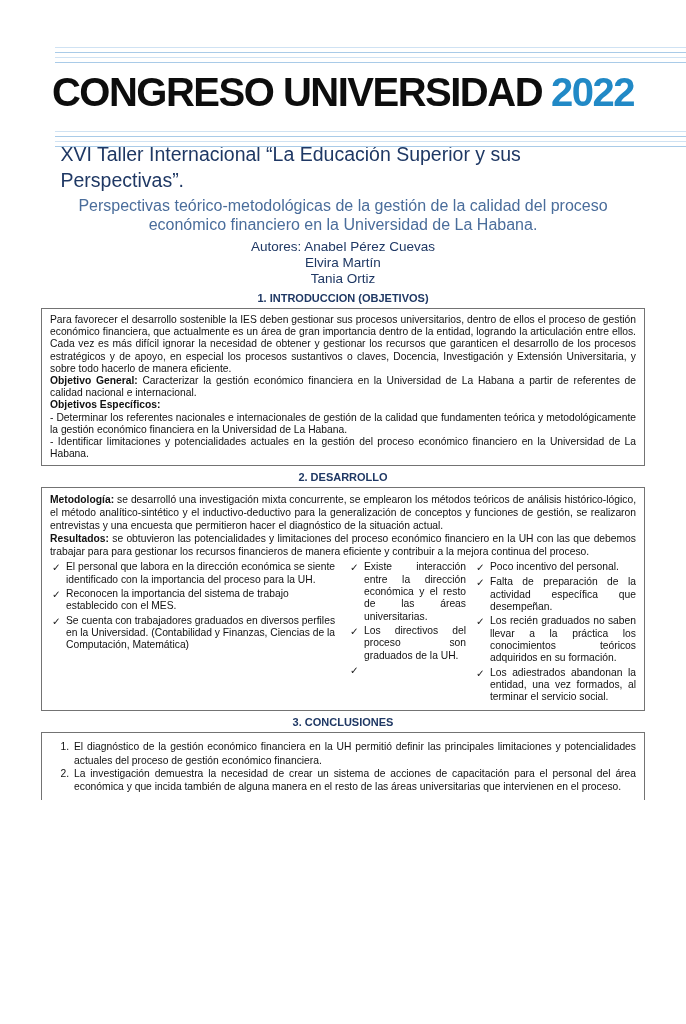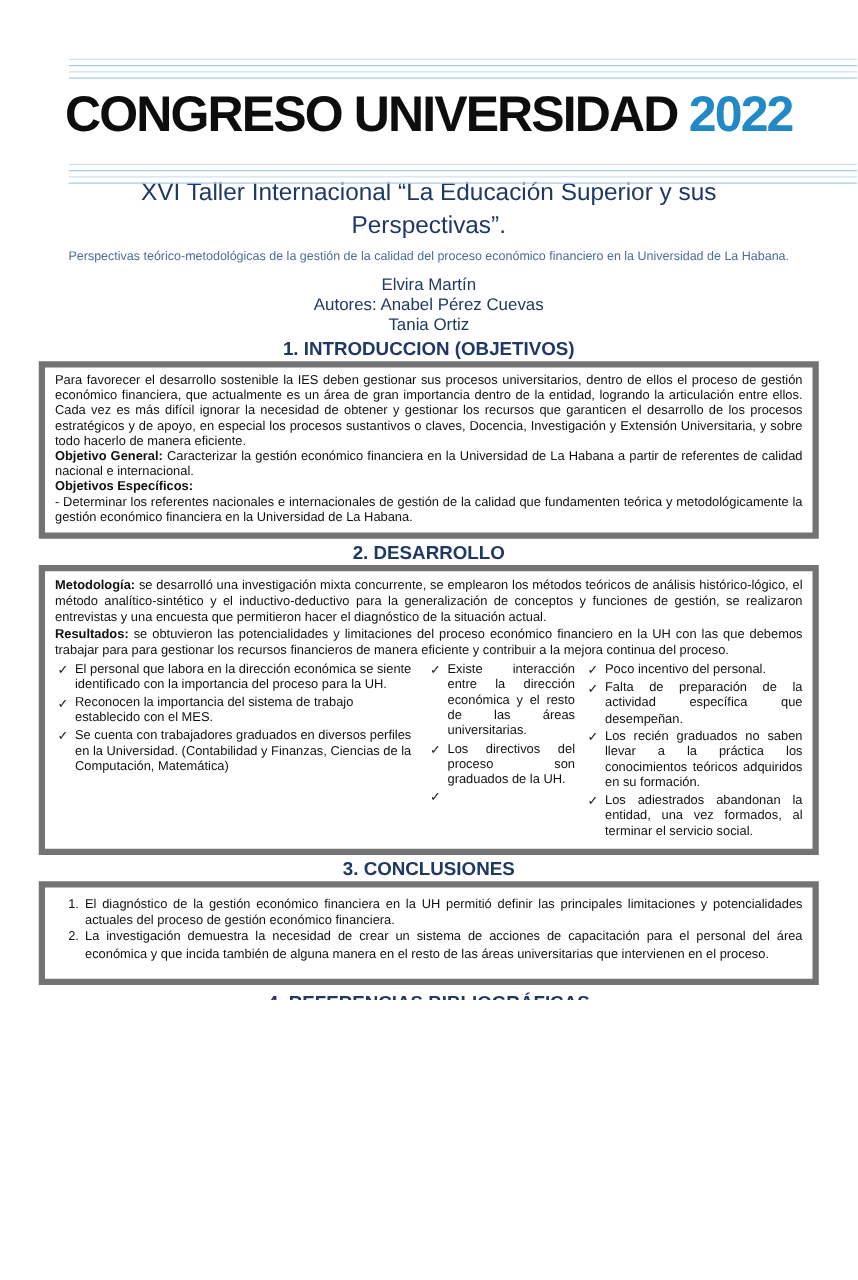--- a/index.html
+++ b/index.html
@@ -16,36 +16,36 @@
   .stripes-bot{top:933px;left:100px;right:26px;}
   .stripes-bot .ln{margin-bottom:7px;}
 
   .congress{
     margin:70px 20px 0;text-align:center;font-size:40px;line-height:44px;
     font-weight:700;letter-spacing:-1.5px;color:#0d0d0d;white-space:nowrap;
   }
   .congress .year{margin-left:9px;}
 
   .event-title{
-    margin:27px auto 0;width:565px;text-align:center;
+    margin:27px auto 0;width:565px;
     font-size:19.5px;line-height:26px;color:#1f3864;
   }
   .event-subtitle{
     margin:3px auto 0;width:600px;text-align:center;
-    font-size:10px;line-height:19px;color:#4a6d9b;
+    font-size:16px;line-height:19px;color:#4a6d9b;
   }
   .authors{margin:5px auto 0;text-align:center;font-size:13.5px;line-height:16px;color:#1f3864;}
   .authors div{margin:0;}
 
   .sec-heading{
-    margin:5px 0 0;text-align:center;font-size:15px;line-height:13px;
+    margin:5px 0 0;text-align:center;font-size:11px;line-height:13px;
     font-weight:700;color:#1f3864;
   }
   .box{
-    margin:3px 31px 0;border:5px solid #737373;background:#fff;
+    margin:3px 41px 0;border:1px solid #737373;background:#fff;
     padding:5px 8px;font-size:10.3px;line-height:12.2px;color:#111;
   }
   .box p{margin:0;text-align:justify;}
   .b{font-weight:700;}
 
   .dev-box{line-height:13px;}
   .dev-box p{line-height:13px;}
 
   .cols-head{display:grid;grid-template-columns:290px 118px 1fr;gap:8px;margin-top:5px;}
   .cols-head .h{font-weight:700;font-size:10.5px;color:#111;}
@@ -103,32 +103,33 @@
     <div class="ln lt"></div>
       <div class="ln"></div>
       <div class="ln lt"></div>
       <div class="ln"></div>
   </div>
 
   <div class="event-title">XVI Taller Internacional “La Educación Superior y sus Perspectivas”.</div>
   <div class="event-subtitle">Perspectivas  teórico-metodológicas de la gestión de la calidad del proceso económico financiero en la Universidad de La Habana.</div>
 
   <div class="authors">
+    <div>Autores: Anabel Pérez Cuevas</div>
     <div>Elvira Martín</div>
-    <div>Autores: Anabel Pérez Cuevas</div>
     <div>Tania Ortiz</div>
   </div>
 
   <div class="sec-heading">1. INTRODUCCION (OBJETIVOS)</div>
 
   <div class="box">
     <p>Para favorecer el desarrollo sostenible la IES deben gestionar sus procesos universitarios, dentro de ellos el proceso de gestión económico financiera, que actualmente es un área de gran importancia dentro de la entidad, logrando la articulación entre ellos. Cada vez es más difícil ignorar la necesidad de obtener y gestionar los recursos que garanticen el desarrollo de los procesos estratégicos y de apoyo, en especial los procesos sustantivos o claves, Docencia, Investigación y Extensión Universitaria, y sobre todo hacerlo de manera eficiente.</p>
     <p><span class="b">Objetivo General:</span><span> Caracterizar la gestión económico financiera en la Universidad de La Habana a partir de referentes de calidad nacional e internacional.</span></p>
     <p class="b">Objetivos Específicos:</p>
     <p>- Determinar los referentes nacionales e internacionales de gestión de la calidad que fundamenten teórica y metodológicamente la gestión económico financiera en la Universidad de La Habana.</p>
+    <p>- Identificar limitaciones y potencialidades actuales en la gestión del proceso económico financiero en la Universidad de La Habana.</p>
   </div>
 
   <div class="sec-heading">2. DESARROLLO</div>
 
   <div class="box dev-box">
     <p><span class="b">Metodología:</span><span> se desarrolló una investigación mixta concurrente, se emplearon los métodos teóricos de análisis histórico-lógico, el método analítico-sintético y el inductivo-deductivo para la generalización de conceptos y funciones de gestión, se realizaron entrevistas y una encuesta que permitieron hacer el diagnóstico de la situación actual.</span></p>
     <p><span class="b">Resultados:</span><span> se obtuvieron las potencialidades y limitaciones del proceso económico financiero en la UH con las que debemos trabajar para para gestionar los recursos financieros de manera eficiente y contribuir a la mejora continua del proceso.</span></p>
 
 
     <div class="cols">

